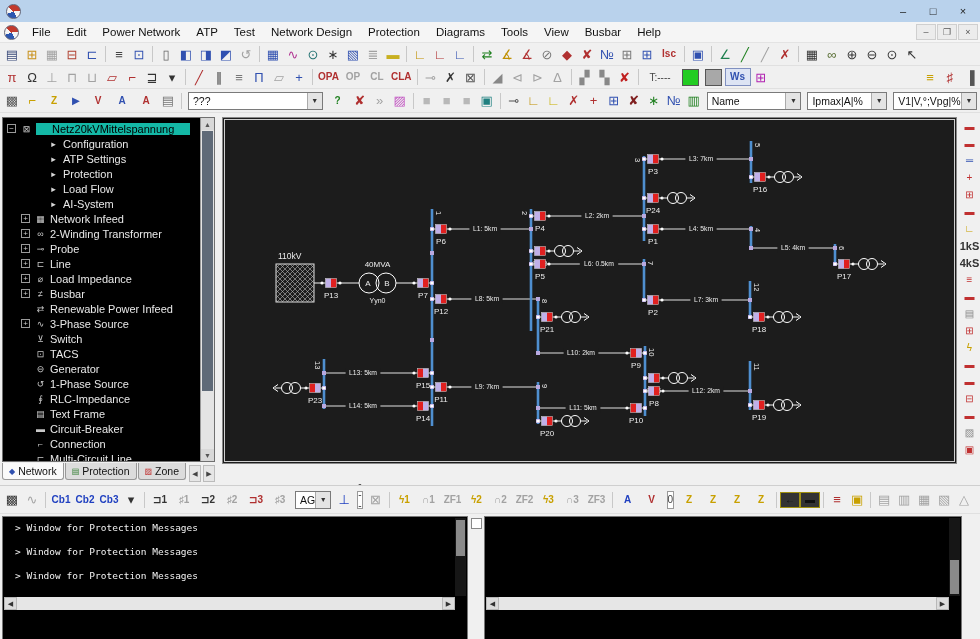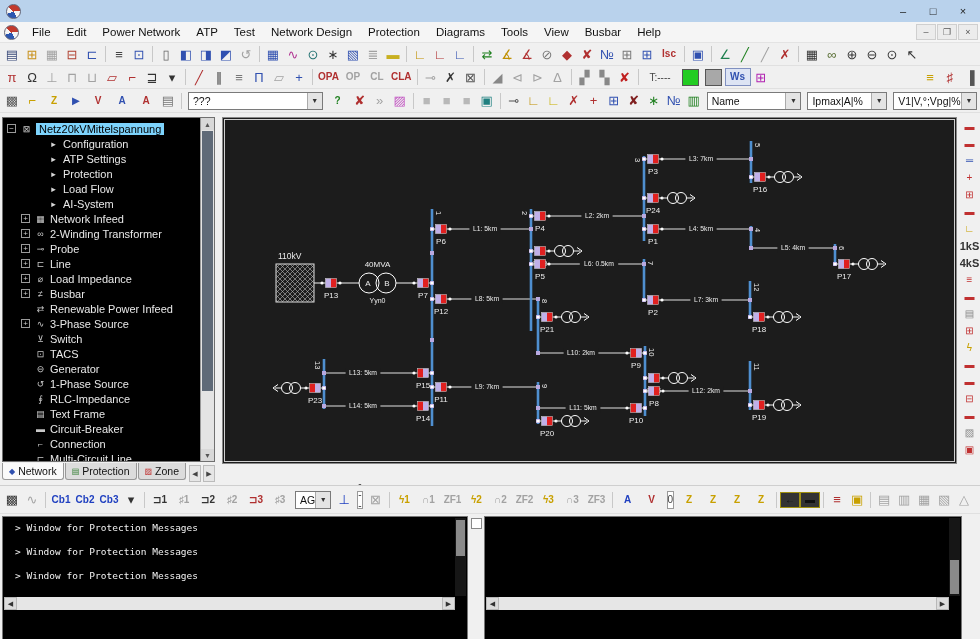--- a/index.html
+++ b/index.html
@@ -31,21 +31,21 @@
   .combo{height:18px;background:#fff;border:1px solid #7a7a7a;display:flex;align-items:center;font-size:10.5px;padding-left:4px;margin:0 3px;box-sizing:border-box}
   .combo .dd{margin-left:auto;width:14px;height:100%;background:#e4e4e4;border-left:1px solid #aaa;display:flex;align-items:center;justify-content:center;font-size:7px;color:#333}
   .tinput{height:16px;background:#fff;border:1px solid #999;font-size:10px;display:flex;align-items:center;justify-content:center;margin:0 3px;color:#444}
   .tlabel{font-size:10px;color:#444;margin:0 8px;white-space:nowrap}
   
   .main{display:flex;height:372px;padding-top:4px;box-sizing:border-box;background:#f0f0f0}
   .leftpanel{width:213px;margin-left:2px;display:flex;flex-direction:column;flex:0 0 auto}
   .treebox{height:345px;background:#000;border:1px solid #707070;position:relative;overflow:hidden;color:#e8e8e8;box-sizing:border-box}
   .tree{font-size:11px;padding:3px 0 0 4px}
   .tnode{height:15px;display:flex;align-items:center;white-space:nowrap}
-  .tsel{background:#7dd3fc;color:#000;padding:0 3px}
+  .tsel{background:#14b8a6;color:#000;padding:0 16px}
   .texp{width:9px;height:9px;border:1px solid #9a9a9a;color:#cfcfcf;font-size:8px;line-height:7px;text-align:center;margin-right:4px;flex:0 0 auto;background:#000;box-sizing:border-box}
   .tspace{width:13px;flex:0 0 auto}
   .tico{width:13px;text-align:center;margin-right:3px;font-size:9px;color:#c8c8c8;flex:0 0 auto}
   .treescroll{position:absolute;right:0;top:0;bottom:0;width:13px;background:#e4e4e4;border-left:1px solid #999}
   .tsarrow{position:absolute;left:0;right:0;height:12px;display:flex;align-items:center;justify-content:center;font-size:7px;color:#555;background:#d8d8d8}
   .treethumb{position:absolute;top:13px;left:1px;right:1px;height:260px;background:#5f6a78}
   .treetabs{height:22px;display:flex;align-items:flex-start;background:#f0f0f0;font-size:10.5px;padding-top:1px}
   .ttab{display:flex;align-items:center;gap:3px;background:#dcdcdc;border:1px solid #999;border-top:none;padding:2px 6px;margin-right:1px;border-radius:0 0 3px 3px}
   .ttab.active{background:#fafafa}
   .ttabico{font-size:8px}

